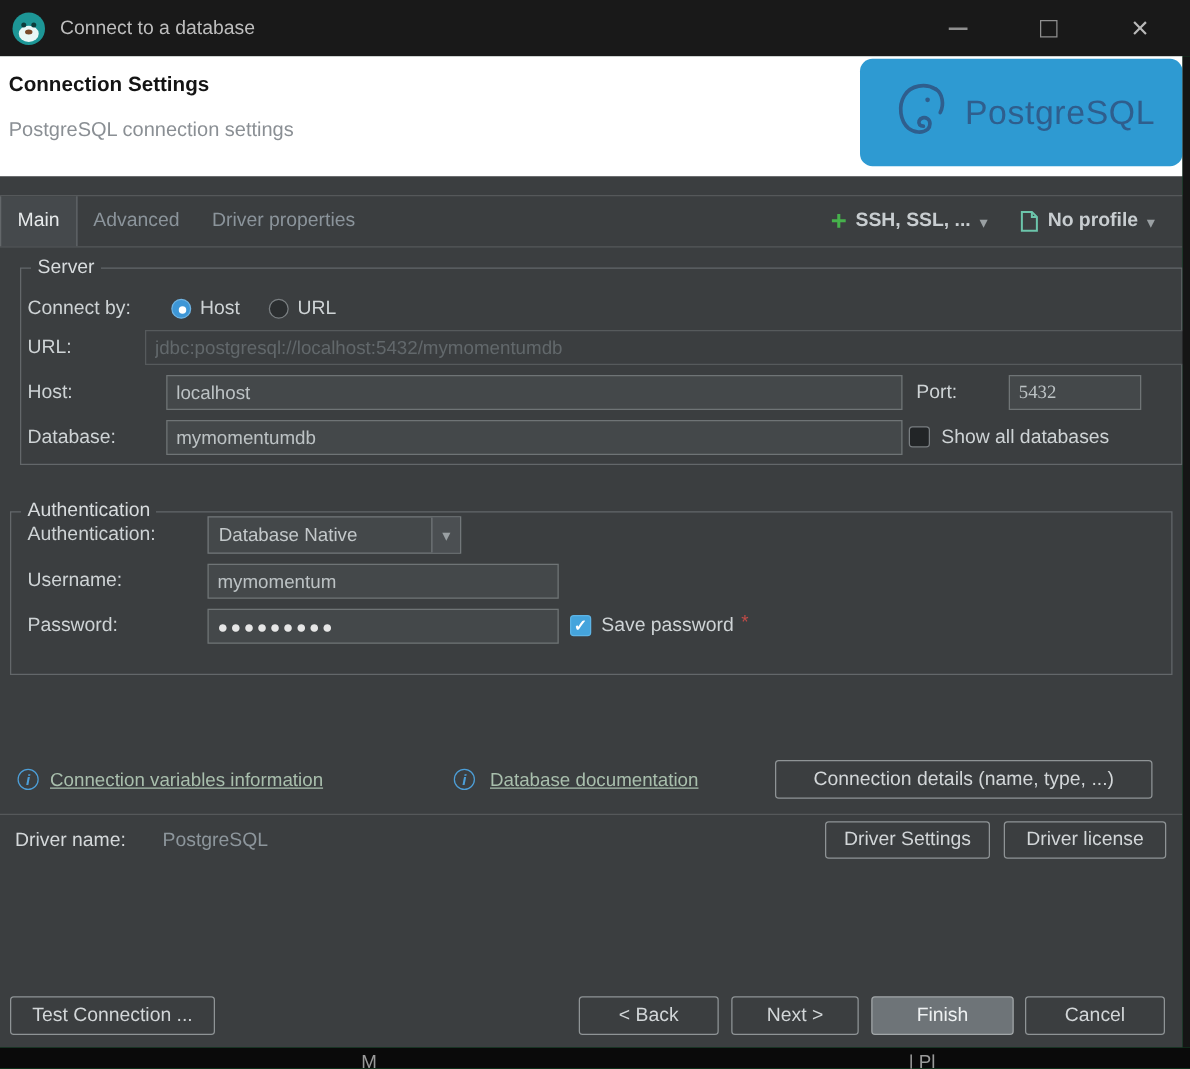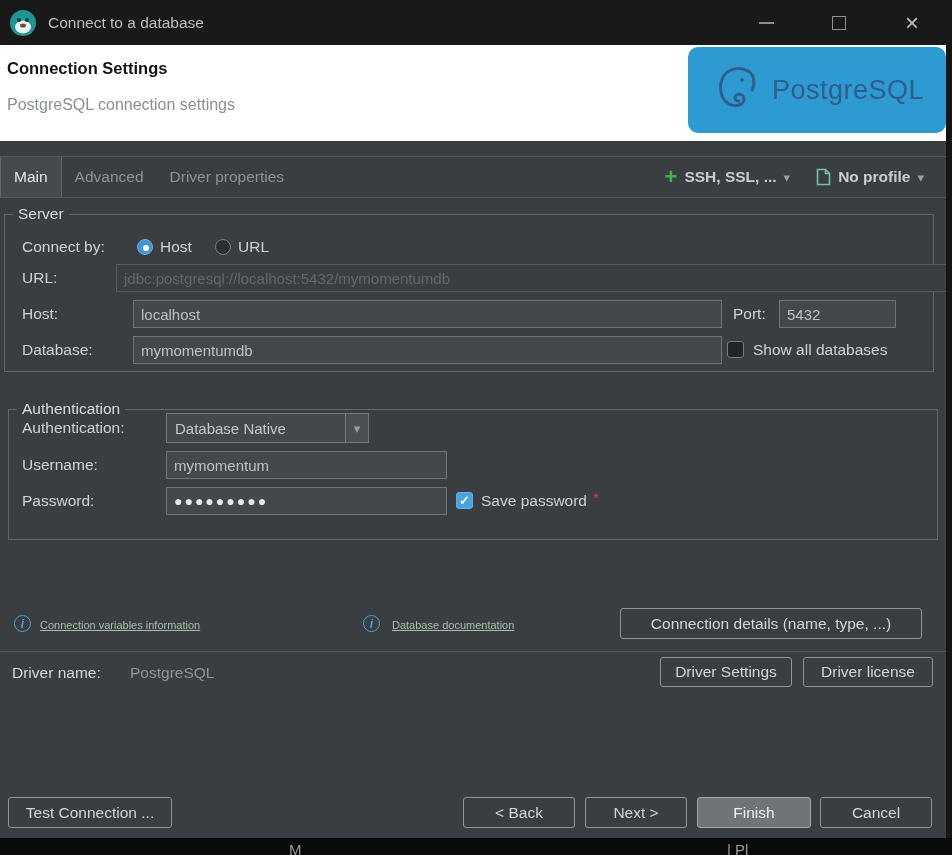--- a/index.html
+++ b/index.html
@@ -34,21 +34,21 @@
   .tab.active { color:#e7eaeb; background:#45494c; border-left:1px solid #63676a; border-right:1px solid #63676a; }
   .tabbar-right { margin-left:auto; display:flex; align-items:center; gap:7px; padding-right:22px; }
   .plus-glyph { color:#46b14c; font-size:22px; font-weight:bold; line-height:20px; }
   .tb-label { color:#c8cdd0; font-size:15.5px;font-weight:bold; }
   .caret { color:#9aa0a3; font-size:13px; }
   .tb-gap { width:12px; }
 
   
   fieldset { position:absolute; border:1px solid #63676a; background:transparent; }
   legend { margin-left:8px; padding:0 5px; color:#d8dcde; font-size:15.5px; }
-  .fs-server { left:4px; top:160px; width:930px; height:167px; }
+  .fs-server { left:16px; top:160px; width:930px; height:167px; }
   .fs-auth { left:8px; top:355px; width:930px; height:140px; }
 
   .lbl { position:absolute; color:#ced3d5; font-size:15.5px; height:28px; line-height:28px; white-space:nowrap; }
 
   .txt { position:absolute; height:28px; background:#44484a; border:1px solid #6f7476; color:#bcc2c4; font-size:15px; padding:0 7px; font-family:"Liberation Sans",sans-serif; outline:none; }
   .txt:disabled { background:#3b3e40; border-color:#565a5c; color:#62686b; }
   .pwd { letter-spacing:2px; font-size:14px; color:#e6e6e6; }
 
   
   .radio { position:absolute; width:16px; height:16px; border-radius:50%; }
@@ -63,21 +63,21 @@
   .select { position:absolute; height:30px; background:#44484a; border:1px solid #72777a; display:flex; align-items:center; cursor:default; }
   .select-value { flex:1; padding:0 8px; color:#c3c8ca; font-size:15px; }
   .select-arrow { width:23px; align-self:stretch; border-left:1px solid #72777a; display:flex; align-items:center; justify-content:center; background:#4b4f52; }
 
   
   .btn { position:absolute; background:#3b3e40; border:1px solid #8f9496; border-radius:3px; color:#d2d6d8; font-size:15.5px; display:flex; align-items:center; justify-content:center; cursor:default; white-space:nowrap; }
   .btn.default { background:#6e7478; border-color:#a2a7a9; color:#eef1f2; }
 
   
   .info-icon { position:absolute; width:17px; height:17px; border-radius:50%; border:1.5px solid #4d9fd8; color:#4d9fd8; font-size:12px; font-style:italic; font-weight:bold; display:flex; align-items:center; justify-content:center; }
-  .link { position:absolute; color:#a9bfad; font-size:11px; text-decoration:underline; height:30px; line-height:30px; cursor:default; white-space:nowrap; }
+  .link { position:absolute; color:#a9bfad; font-size:15px; text-decoration:underline; height:30px; line-height:30px; cursor:default; white-space:nowrap; }
 
   .separator { position:absolute; left:0; top:606px; width:946px; height:1px; background:#55585a; }
   .driver-value { color:#8d969c; }
   .req { color:#c14b47; font-size:15px; position:absolute; margin-left:6px; top:-3px; }
 
   
   .bottom-strip { position:absolute; top:838px; left:0; width:952px; height:17px; background:#0a0a0a; }
   .frag { position:absolute; top:3px; color:#9a9a9a; font-size:15px; }
 </style>
 </head>
@@ -149,21 +149,21 @@
     <div class="lbl" style="left:160px; top:188px;">Host</div>
     <div class="radio off" style="left:215px; top:194px;"></div>
     <div class="lbl" style="left:238px; top:188px;">URL</div>
 
     <div class="lbl" style="left:22px; top:219px;">URL:</div>
     <input class="txt" style="left: 116px; top: 219px; width: 890px;" disabled="" value="jdbc:postgresql://localhost:5432/mymomentumdb">
 
     <div class="lbl" style="left:22px; top:255px;">Host:</div>
     <input class="txt" style="left: 133px; top: 255px; width: 589px;" value="localhost">
     <div class="lbl" style="left:733px; top:255px;">Port:</div>
-    <input class="txt" style="left: 779px; top: 255px; width: 117px;" value="5432">
+    <input class="txt" style="left: 807px; top: 255px; width: 106px; font-family: Liberation Serif, serif;" value="5432">
 
     <div class="lbl" style="left:22px; top:291px;">Database:</div>
     <input class="txt" style="left: 133px; top: 291px; width: 589px;" value="mymomentumdb">
     <div class="checkbox off" style="left:727px; top:296px;"></div>
     <div class="lbl" style="left:753px; top:291px;">Show all databases</div>
 
     <fieldset class="fs-auth">
       <legend>Authentication</legend>
     </fieldset>
 

